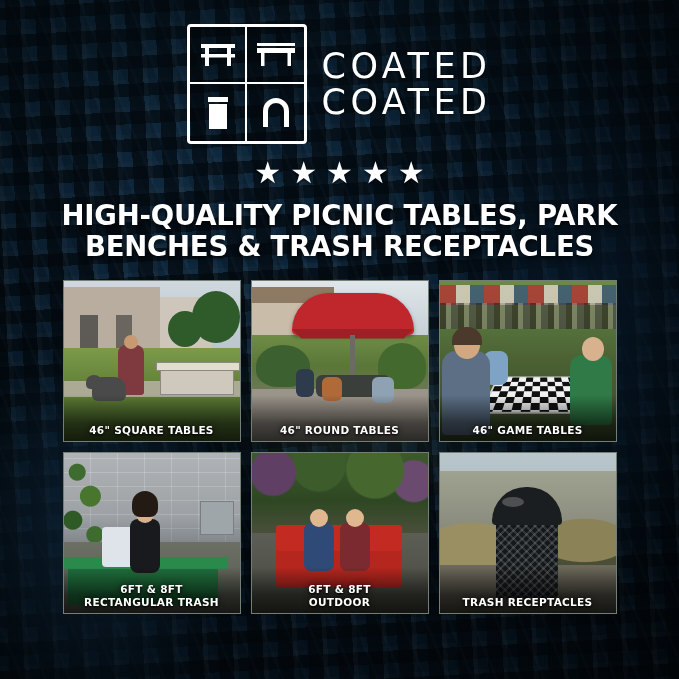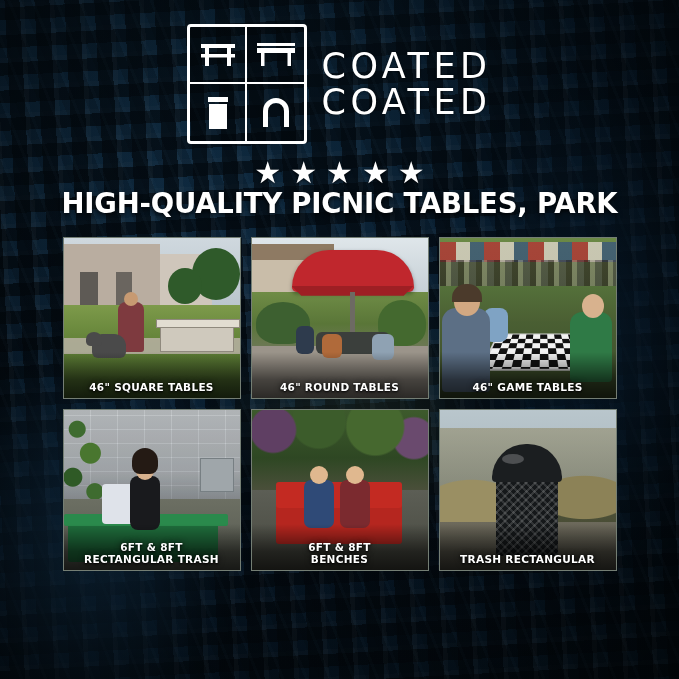--- a/index.html
+++ b/index.html
@@ -133,20 +133,21 @@
   }
   .star {
     color: #ffffff;
     font-size: 30px;
     line-height: 1;
     text-shadow: 0 1px 3px rgba(0,0,0,0.7);
   }
 
   
   .headline {
+    margin-top: 12px;
     color: #ffffff;
     text-align: center;
     font-family: "DejaVu Sans", sans-serif;
     font-weight: bold;
     font-size: 27.5px;
     line-height: 1.12;
     letter-spacing: -0.2px;
     text-shadow: 0 2px 5px rgba(0,0,0,0.85);
     width: 600px;
   }
@@ -343,20 +344,21 @@
     <div class="stars">
       <span class="star">★</span>
       <span class="star">★</span>
       <span class="star">★</span>
       <span class="star">★</span>
       <span class="star">★</span>
     </div>
 
     <div class="headline">
       <div>HIGH-QUALITY PICNIC TABLES, PARK</div>
+      <div>BENCHES &amp; TRASH RECEPTACLES</div>
     </div>
 
     <div class="grid">
 
       <div class="tile">
         <div class="photo">
           <div class="sky t1-sky"></div>
           <div class="t1-bldg"></div>
           <div class="t1-bldg2"></div>
           <div class="t1-door"></div>
@@ -450,35 +452,35 @@
           <div class="t5-bench"></div>
           <div class="t5-benchback"></div>
           <div class="t5-kidA"></div>
           <div class="t5-kidAh"></div>
           <div class="t5-kidB"></div>
           <div class="t5-kidBh"></div>
         </div>
         <div class="cap-shade"></div>
         <div class="caption">
           <div>6FT &amp; 8FT</div>
-          <div>BENCHES</div>
+          <div>OUTDOOR</div>
         </div>
       </div>
 
       <div class="tile">
         <div class="photo">
           <div class="sky t6-sky"></div>
           <div class="t6-grass"></div>
           <div class="ground t6-ground"></div>
           <div class="t6-can"></div>
           <div class="t6-rim"></div>
           <div class="t6-dome"></div>
           <div class="t6-domehl"></div>
         </div>
         <div class="cap-shade"></div>
         <div class="caption">
-          <div>TRASH RECTANGULAR</div>
+          <div>TRASH RECEPTACLES</div>
         </div>
       </div>
 
     </div>
   </div>
 </div>
 
 </body></html>

